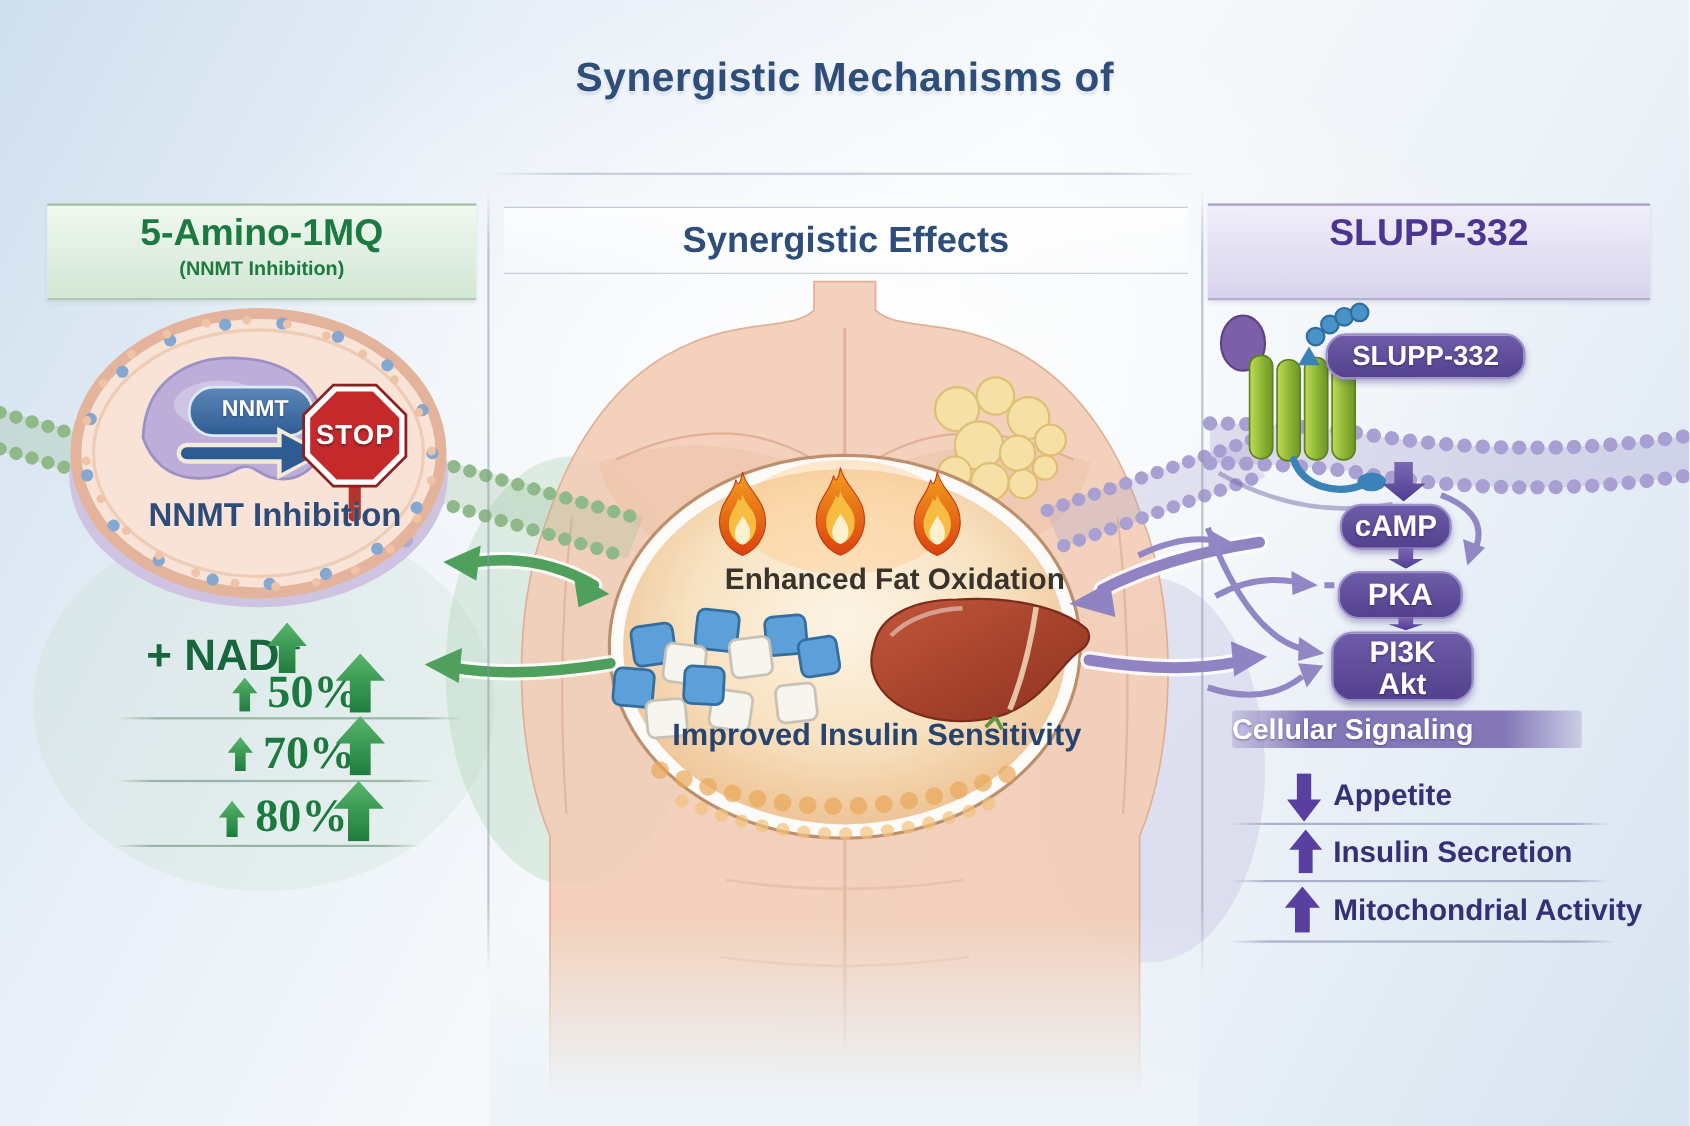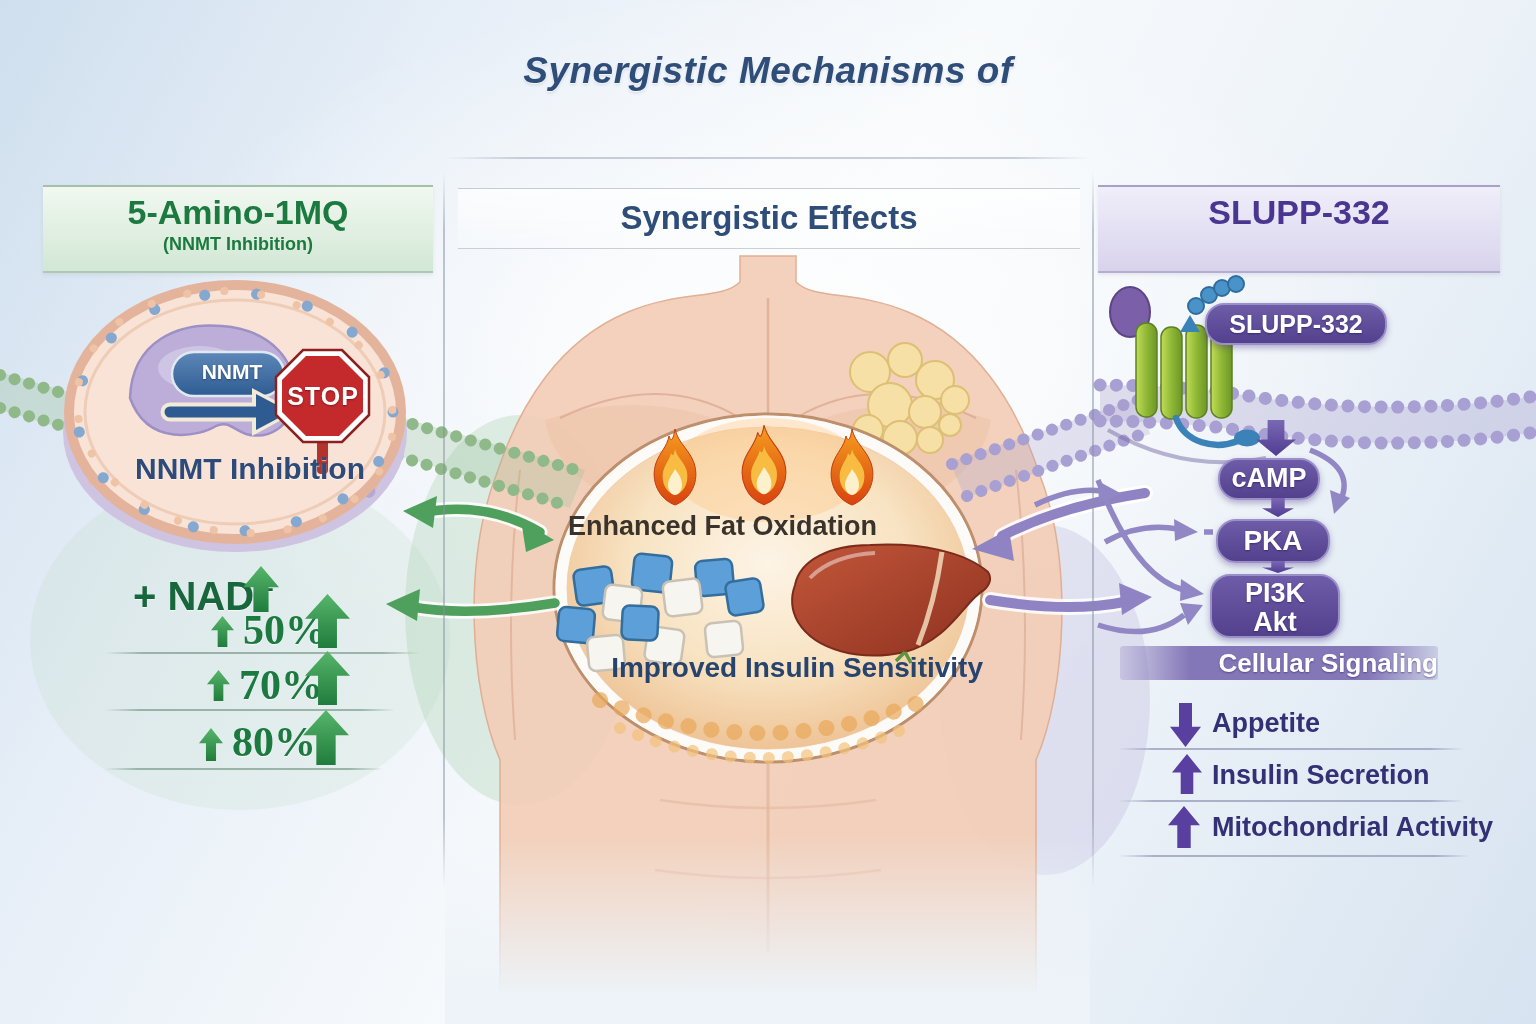--- a/index.html
+++ b/index.html
@@ -6,21 +6,21 @@
   body{font-family:"Liberation Sans","DejaVu Sans",sans-serif;}
   #canvas{position:relative;width:1536px;height:1024px;overflow:hidden;
     background:
       radial-gradient(ellipse 900px 520px at 50% 34%, #fefefe 0%, rgba(254,254,254,0) 70%),
       linear-gradient(118deg,#cfdfee 0%,#e6eef7 22%,#f7fafc 48%,#ecf2f8 72%,#d6e3f0 100%);}
   .abs{position:absolute;}
   .t{font-weight:bold;}
   
   .main-title{left:0;right:0;top:50px;text-align:center;color:#2e4d78;
      text-shadow:0 1px 1px rgba(255,255,255,.8),0 2px 3px rgba(60,90,140,.18);}
-  .main-title .l1{font-size:37px;letter-spacing:.5px;font-style:italic;}
+  .main-title .l1{font-size:37px;letter-spacing:.5px;}
   .main-title .l2{font-size:47px;letter-spacing:1px;margin-top:4px;}
   .hline{height:1.5px;background:linear-gradient(90deg,rgba(150,162,182,0),rgba(150,162,182,.5) 12%,rgba(150,162,182,.5) 88%,rgba(150,162,182,0));}
   .vline{width:1.5px;background:linear-gradient(180deg,rgba(130,145,160,0),rgba(130,145,160,.5) 8%,rgba(130,145,160,.5) 90%,rgba(130,145,160,0));}
   
   .banner{text-align:center;border-top:2px solid rgba(125,160,135,.55);border-bottom:2px solid rgba(125,160,135,.55);}
   .banner-left{left:43px;top:185px;width:390px;height:84px;
       background:linear-gradient(180deg,#f1f8f0 0%,#d2e7d5 100%);box-shadow:0 2px 4px rgba(90,130,100,.12);}
   .banner-left .bt{font-size:34px;color:#1c7a40;margin-top:6px;}
   .banner-left .bs{font-size:18px;color:#1c7a40;margin-top:2px;}
   .banner-right{left:1098px;top:185px;width:402px;height:84px;
@@ -37,30 +37,30 @@
   .arrow-down{clip-path:polygon(29% 0,71% 0,71% 54%,100% 54%,50% 100%,0 54%,29% 54%);}
   .g-arrow{background:linear-gradient(180deg,#58b56b 0%,#1f7c3c 100%);}
   .p-arrow{background:linear-gradient(180deg,#7a68b4 0%,#503c92 100%);}
   
   .nad-label{font-size:40px;color:#17663c;text-shadow:0 1px 1px rgba(255,255,255,.7);}
   .pct{font-size:42px;color:#1c7a40;text-shadow:0 1px 1px rgba(255,255,255,.7);font-family:Liberation Serif, serif;}
   .gdivider{height:2px;background:linear-gradient(90deg,rgba(130,165,145,0),rgba(115,150,130,.65) 12%,rgba(115,150,130,.65) 88%,rgba(130,165,145,0));}
   .cell-caption{font-size:30px;color:#2d4a78;text-align:center;text-shadow:0 1px 1px rgba(255,255,255,.65);}
   .on-art{color:#fff;text-align:center;text-shadow:0 1px 2px rgba(0,0,0,.35);}
   
-  .effect-top{left:568px;top:511px;width:400px;text-align:left;font-size:27px;color:#3a332c;}
+  .effect-top{left:568px;top:511px;width:400px;text-align:right;font-size:27px;color:#3a332c;}
   .effect-bottom{left:553px;top:652px;width:430px;text-align:right;font-size:28px;color:#27446e;}
   
   .pbox{background:linear-gradient(180deg,#6e5ca8 0%,#53418e 100%);border:2px solid #9b8fc9;border-radius:20px;
         color:#fff;text-align:center;box-shadow:0 3px 6px rgba(60,40,120,.35);text-shadow:0 1px 2px rgba(30,15,70,.5);}
   .slupp-pill{left:1205px;top:303px;width:178px;height:38px;font-size:25px;line-height:38px;border-radius:19px;}
   .camp-box{left:1218px;top:458px;width:98px;height:38px;font-size:27px;line-height:37px;}
   .pka-box{left:1216px;top:519px;width:110px;height:40px;font-size:28px;line-height:39px;}
   .pi3k-box{left:1210px;top:574px;width:130px;height:64px;font-size:27px;line-height:29px;padding-top:3px;box-sizing:border-box;}
-  .sig-banner{left:1120px;top:646px;width:318px;height:34px;border-radius:3px;text-align:right;
+  .sig-banner{left:1120px;top:646px;width:318px;height:34px;border-radius:3px;text-align:left;
      background:linear-gradient(90deg,rgba(132,119,184,.25) 0%,#8477b8 22%,#8477b8 78%,rgba(132,119,184,.25) 100%);
      color:#fff;font-size:26px;line-height:34px;text-shadow:0 1px 2px rgba(40,25,90,.5);}
   .effect-label{font-size:27px;color:#343076;}
   .pdivider{height:2px;background:linear-gradient(90deg,rgba(140,145,175,0),rgba(130,135,170,.6) 10%,rgba(130,135,170,.6) 90%,rgba(140,145,175,0));}
 </style>
 </head>
 <body>
 
 <div id="canvas">
 

